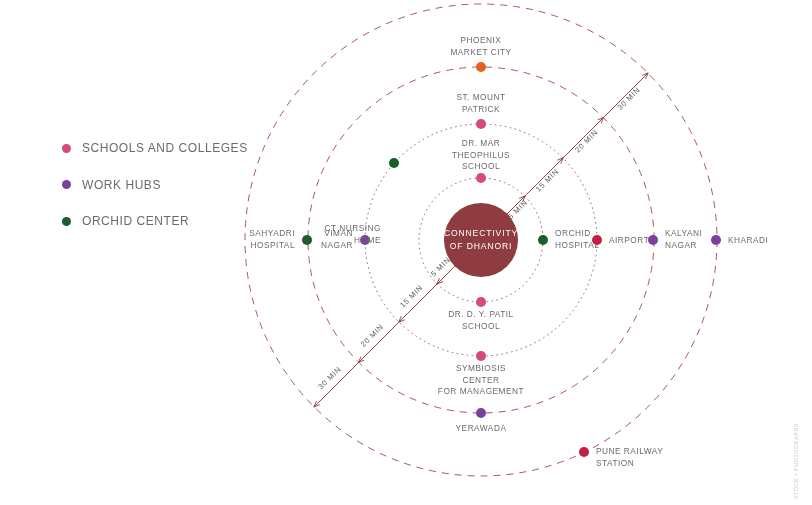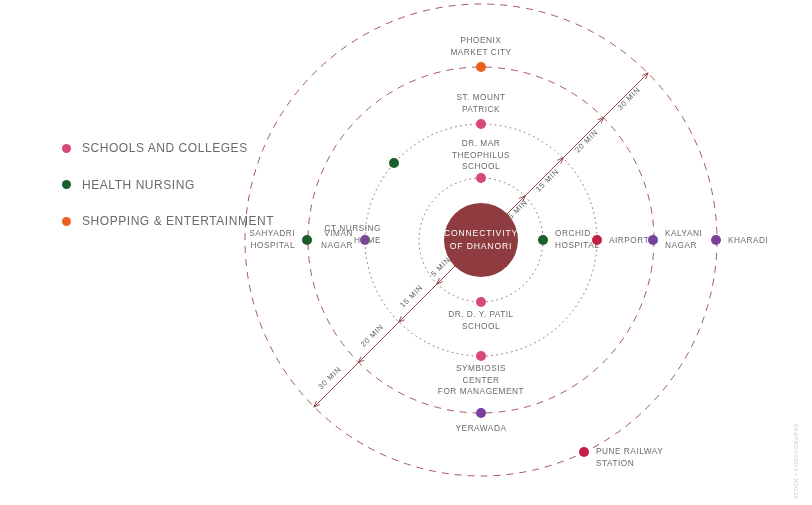--- a/index.html
+++ b/index.html
@@ -134,23 +134,23 @@
         <text class="center-label" x="481" y="249" text-anchor="middle">OF DHANORI</text>
       </g>
   </svg>
 
   <div id="legend">
       <div class="legend-row">
         <span class="legend-dot" style="background: rgb(214, 72, 126);"></span>
         <span class="legend-label">SCHOOLS AND COLLEGES</span>
       </div>
       <div class="legend-row">
-        <span class="legend-dot" style="background: rgb(27, 94, 42);"></span>
-        <span class="legend-label">HEALTH NURSING</span>
+        <span class="legend-dot" style="background: rgb(123, 63, 160);"></span>
+        <span class="legend-label">WORK HUBS</span>
       </div>
       <div class="legend-row">
-        <span class="legend-dot" style="background: rgb(232, 96, 28);"></span>
-        <span class="legend-label">SHOPPING &amp; ENTERTAINMENT</span>
+        <span class="legend-dot" style="background: rgb(27, 94, 42);"></span>
+        <span class="legend-label">ORCHID CENTER</span>
       </div>
     </div>
 
   <div id="watermark">STOCK • PHOTOGRAPHS</div>
 </div>
 
 </body></html>

